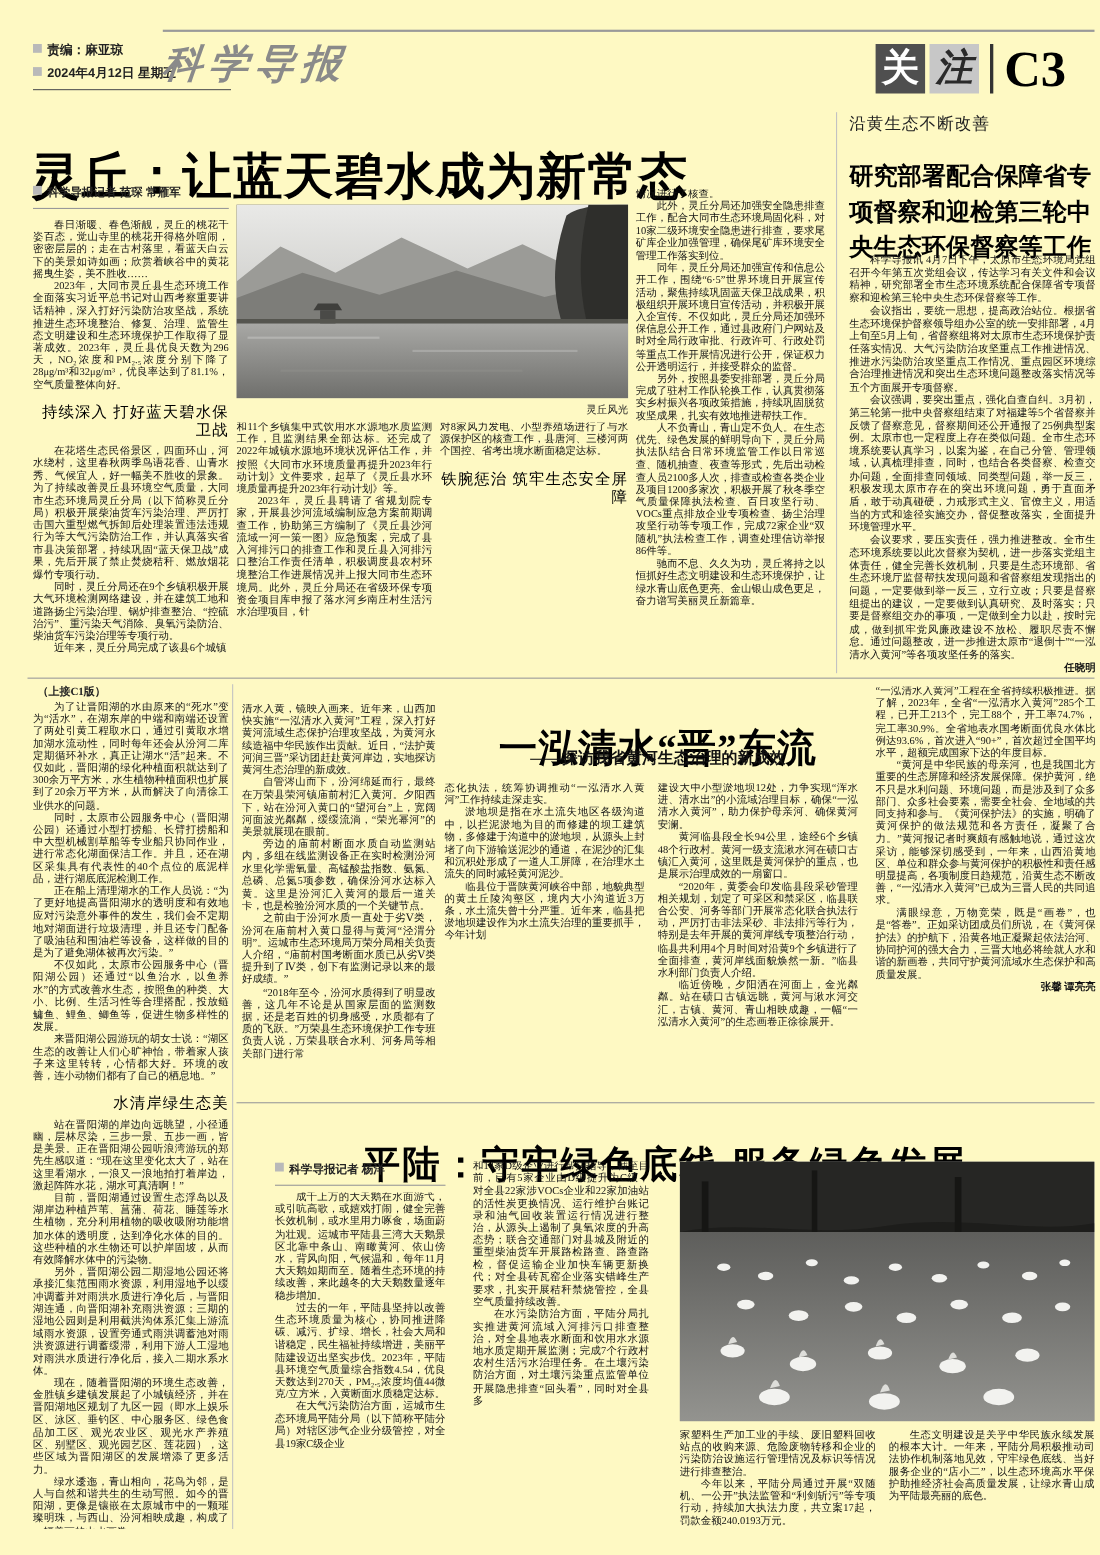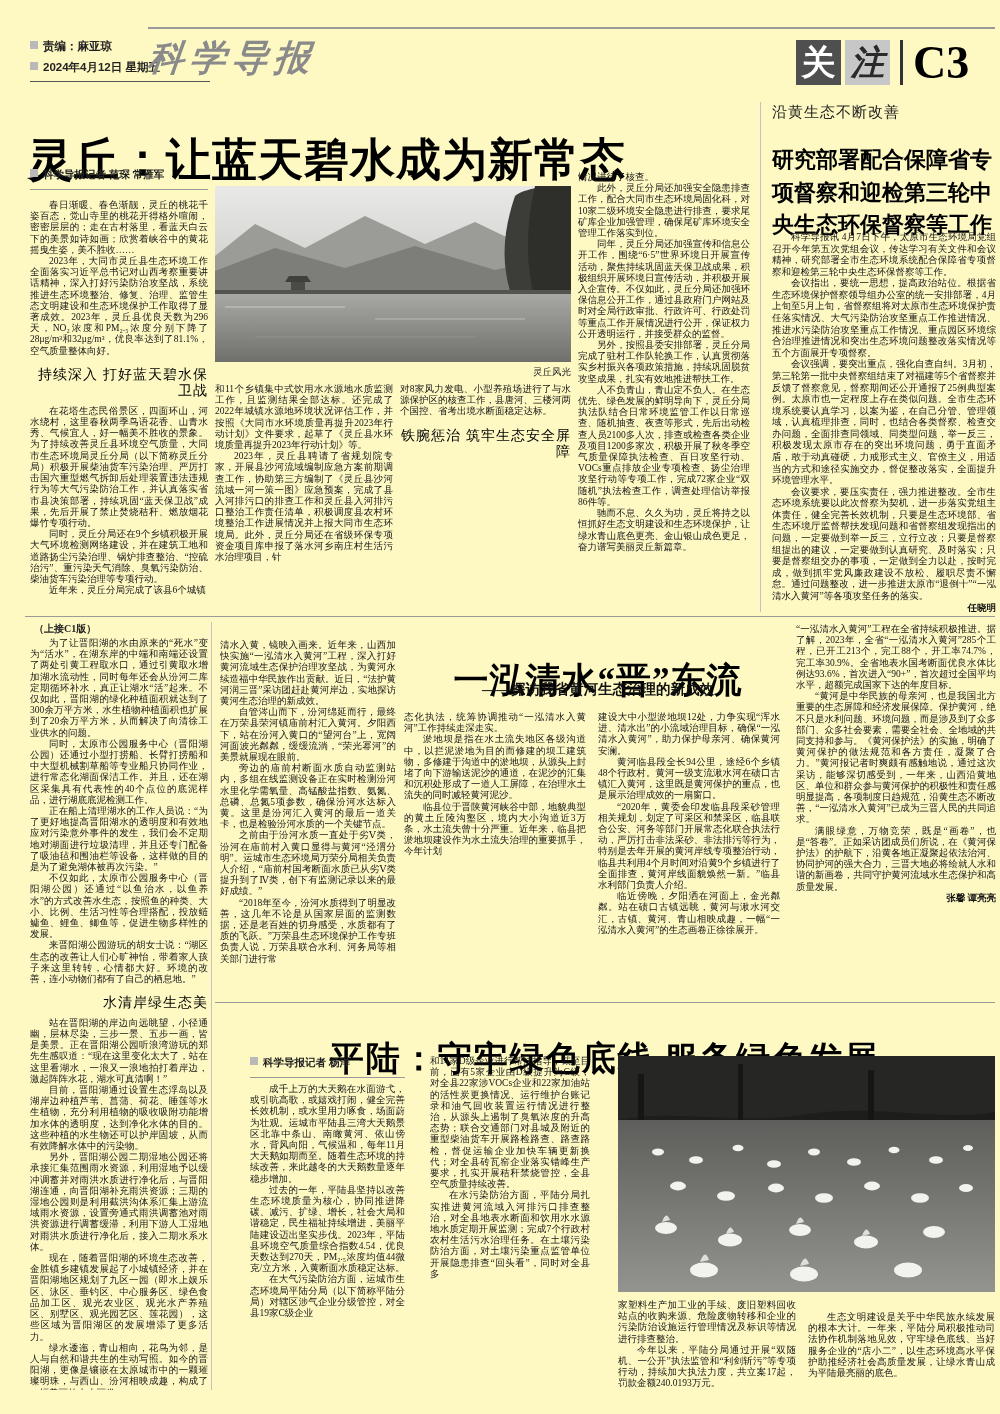--- a/index.html
+++ b/index.html
@@ -241,17 +241,17 @@
         <path d="M82,206 q5,-14 9,-2 Z"></path>
           <path d="M182,210 q5,-14 9,-2 Z"></path>
       </g>
     </svg>
   </div>
 
   <div class="col" style="left:618px;top:1300px;width:178px;height:92px;">
       <p class="pc">家塑料生产加工业的手续、废旧塑料回收站点的收购来源、危险废物转移和企业的污染防治设施运行管理情况及标识等情况进行排查整治。</p>
       <p class="p">今年以来，平陆分局通过开展“双随机、一公开”执法监管和“利剑斩污”等专项行动，持续加大执法力度，共立案17起，罚款金额240.0193万元。</p>
     </div>
-  <div class="col" style="left:808px;top:1300px;width:187px;height:92px;margin-top:12px;">
+  <div class="col" style="left:808px;top:1300px;width:187px;height:92px;">
       <p class="p">生态文明建设是关乎中华民族永续发展的根本大计。一年来，平陆分局积极推动司法协作机制落地见效，守牢绿色底线、当好服务企业的“店小二”，以生态环境高水平保护助推经济社会高质量发展，让绿水青山成为平陆最亮丽的底色。</p>
     </div>
 
 </div>
 
 </body></html>

